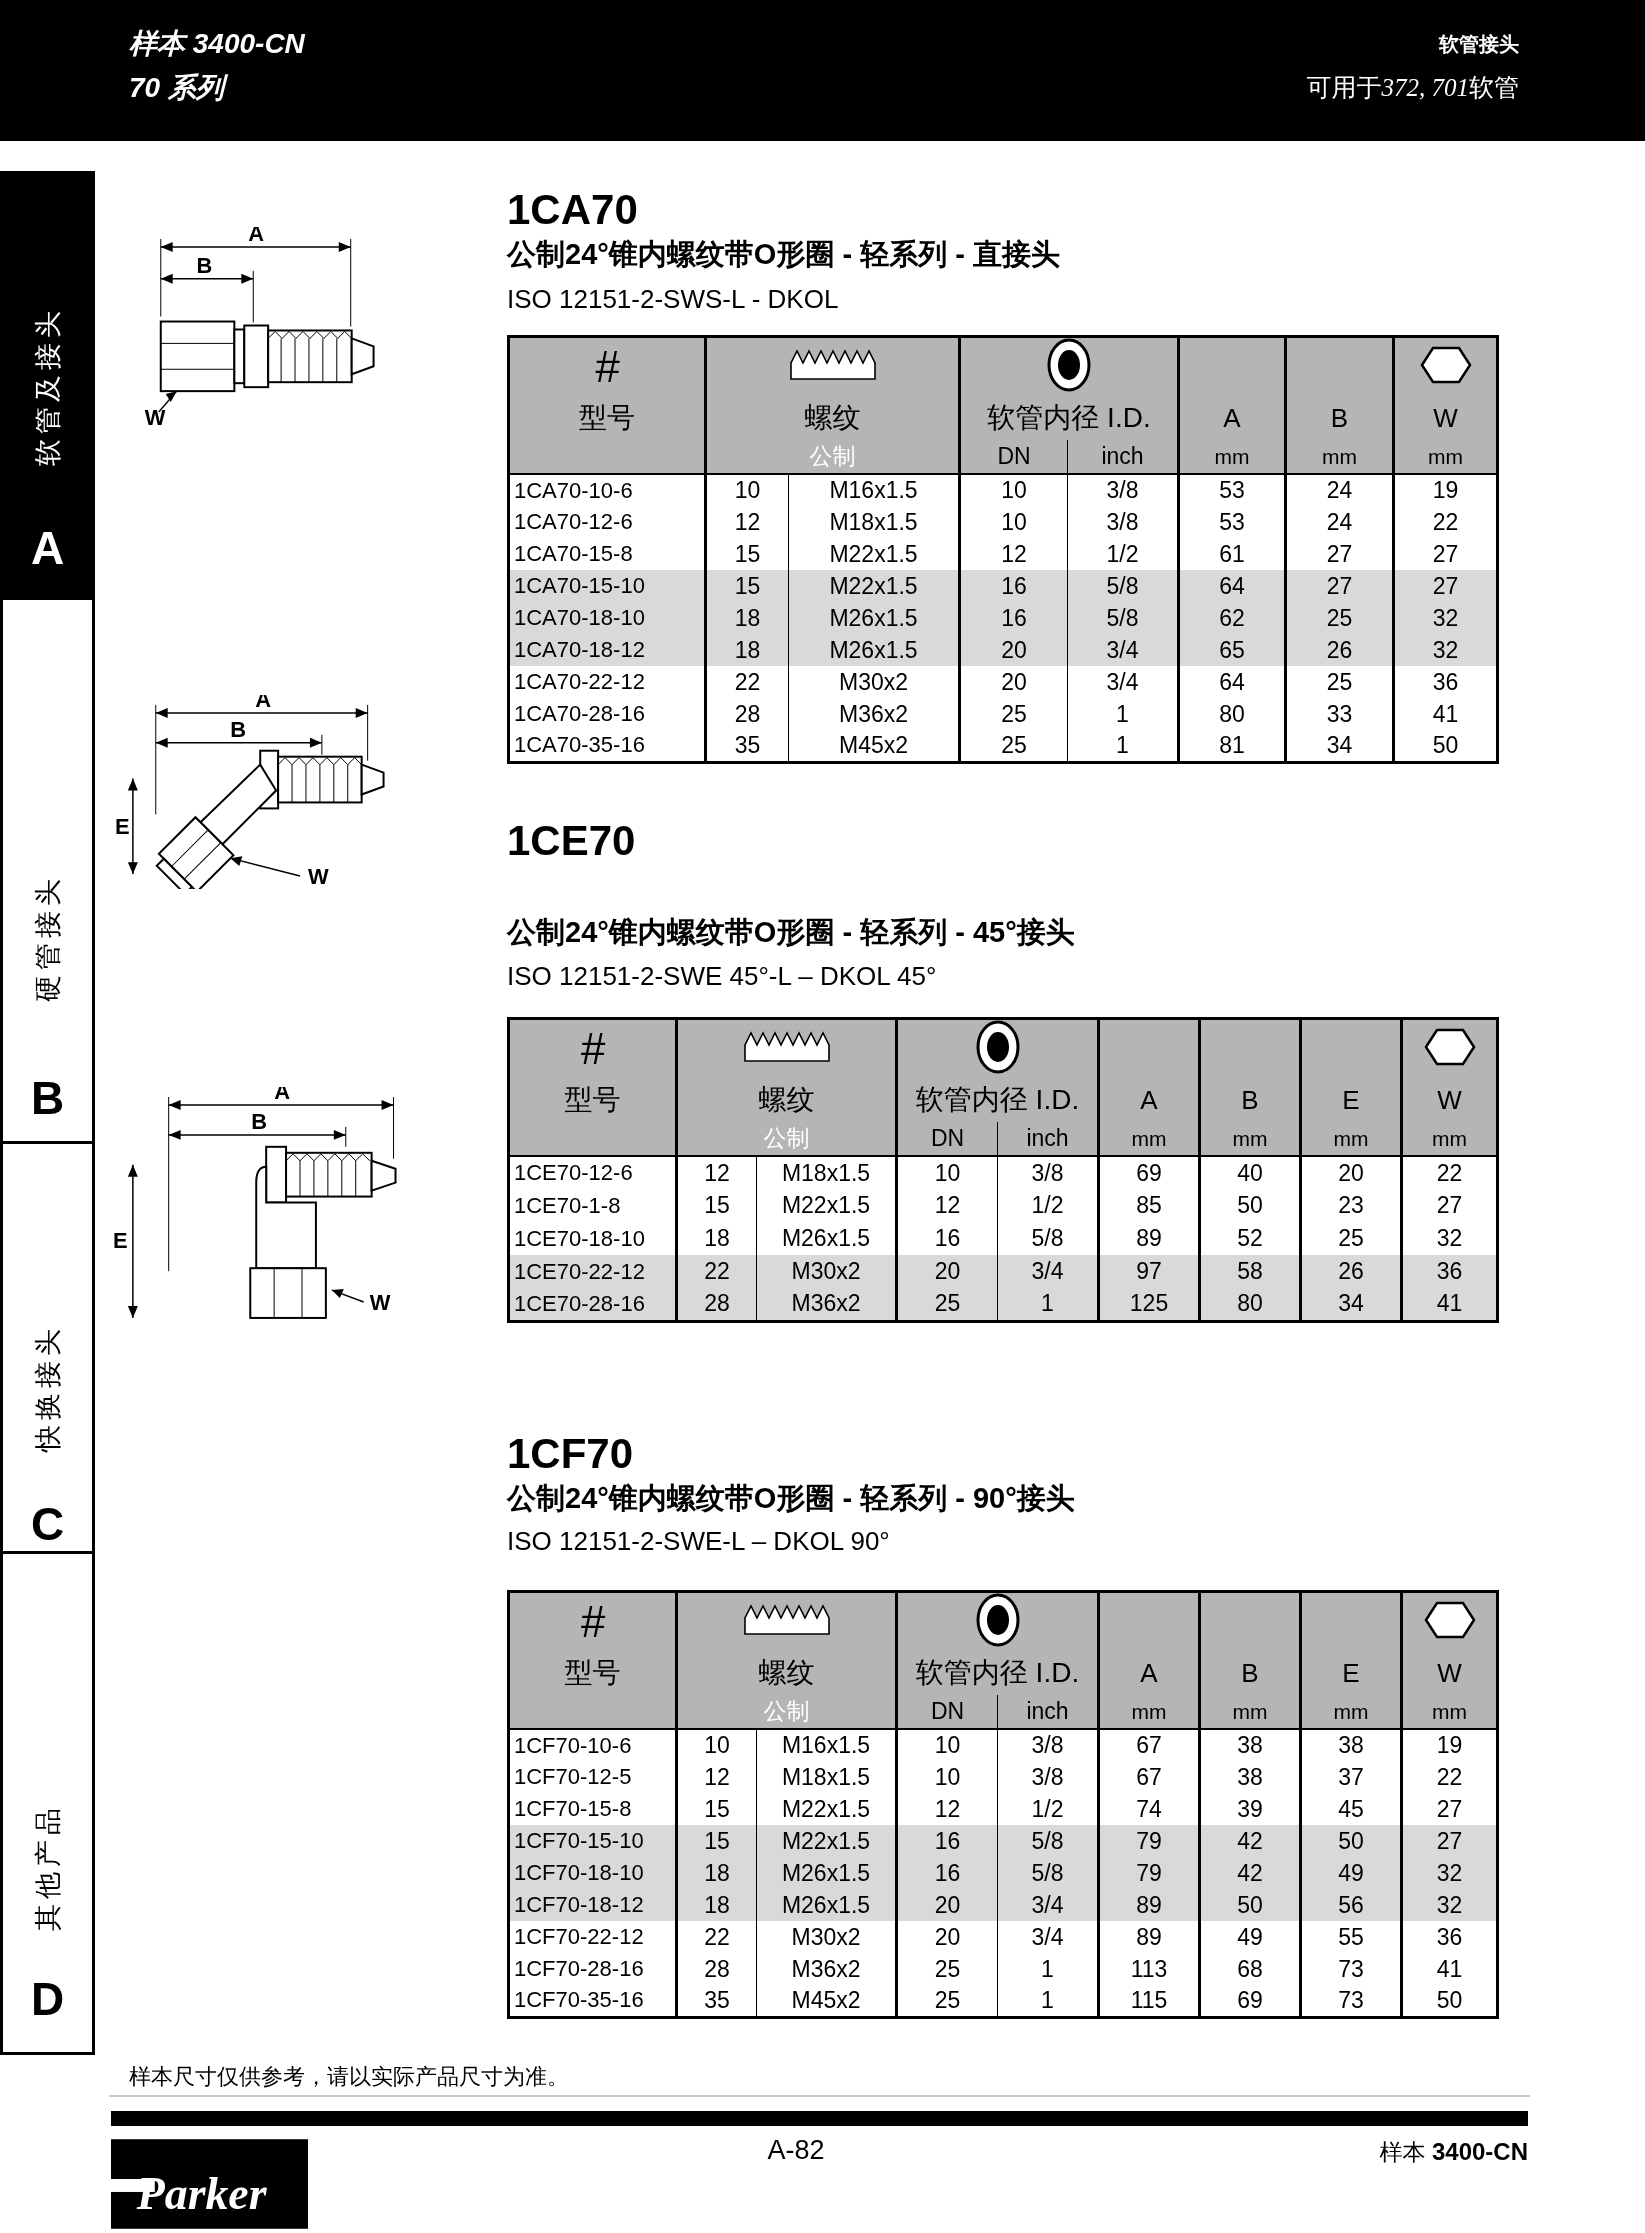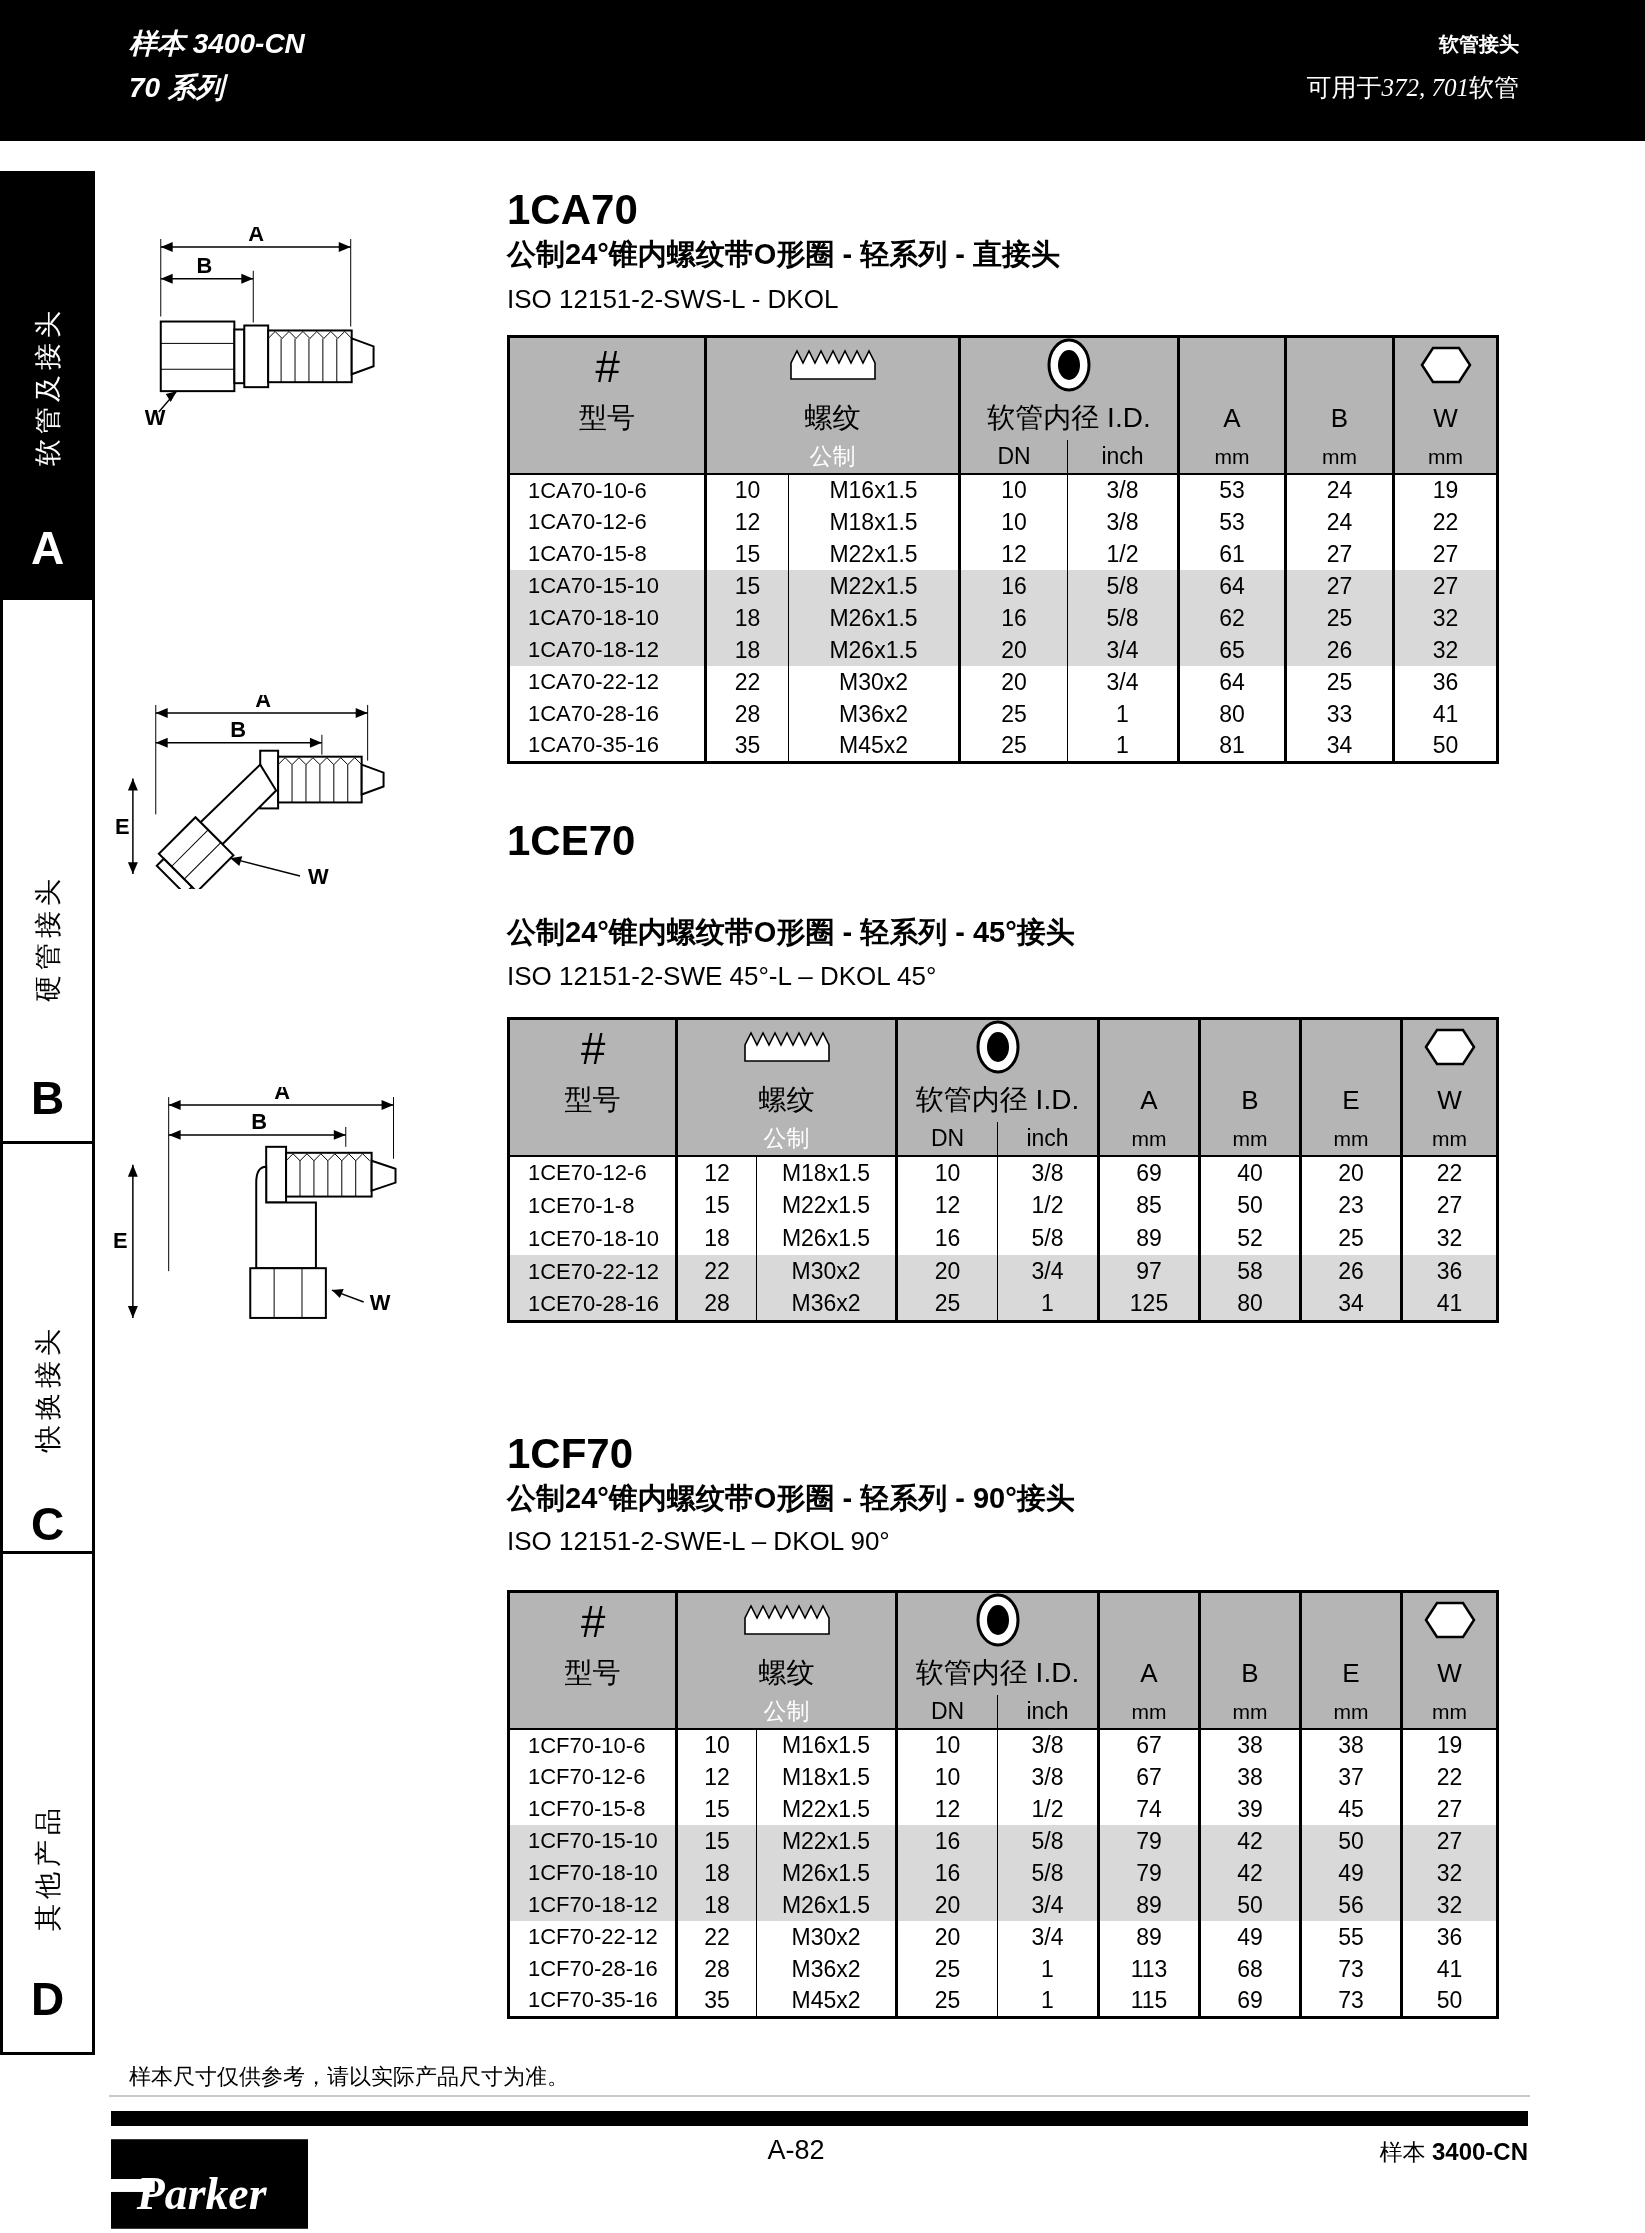--- a/index.html
+++ b/index.html
@@ -40,21 +40,21 @@
   .r-subs th{height:33px;vertical-align:middle;border-bottom:2px solid #000;}
   .thick-l{border-left:3px solid #000;}
   .thin-l{border-left:1px solid #000;}
   .h-hash{font-size:44px;font-weight:bold;font-style:italic;}
   .h-label{font-size:28px;font-weight:bold;}
   .h-dim{font-size:26px;font-weight:bold;}
   .h-sub{font-size:23px;}
   .h-white{color:#ffffff;}
   .h-unit{font-size:21px;}
   table.spec tbody td{font-size:23px;}
-  table.spec tbody td.c-model{text-align:left;padding-left:18px;font-size:22px;}
+  table.spec tbody td.c-model{text-align:left;padding-left:4px;font-size:22px;}
   table.spec tbody tr.shaded td{background:#d9d9d9;}
   .t1 tbody tr{height:32px;}
   .t2 tbody tr{height:33px;}
   .t3 tbody tr{height:32px;}
 
   
   .drawing{position:absolute;}
   .drawing .fn{stroke:#000;stroke-width:2;fill:#fff;}
   .drawing .thin{stroke:#000;stroke-width:1;fill:none;}
   .drawing .dim{stroke:#000;stroke-width:1.5;fill:none;}
@@ -538,21 +538,21 @@
           <td class="thick-l">10</td>
           <td class="thin-l">M16x1.5</td>
           <td class="thick-l">10</td>
           <td class="thin-l">3/8</td>
           <td class="thick-l">67</td>
           <td class="thick-l">38</td>
           <td class="thick-l">38</td>
           <td class="thick-l">19</td>
         </tr>
         <tr>
-          <td class="c-model">1CF70-12-6</td>
+          <td class="c-model">1CF70-12-5</td>
           <td class="thick-l">12</td>
           <td class="thin-l">M18x1.5</td>
           <td class="thick-l">10</td>
           <td class="thin-l">3/8</td>
           <td class="thick-l">67</td>
           <td class="thick-l">38</td>
           <td class="thick-l">37</td>
           <td class="thick-l">22</td>
         </tr>
         <tr>

